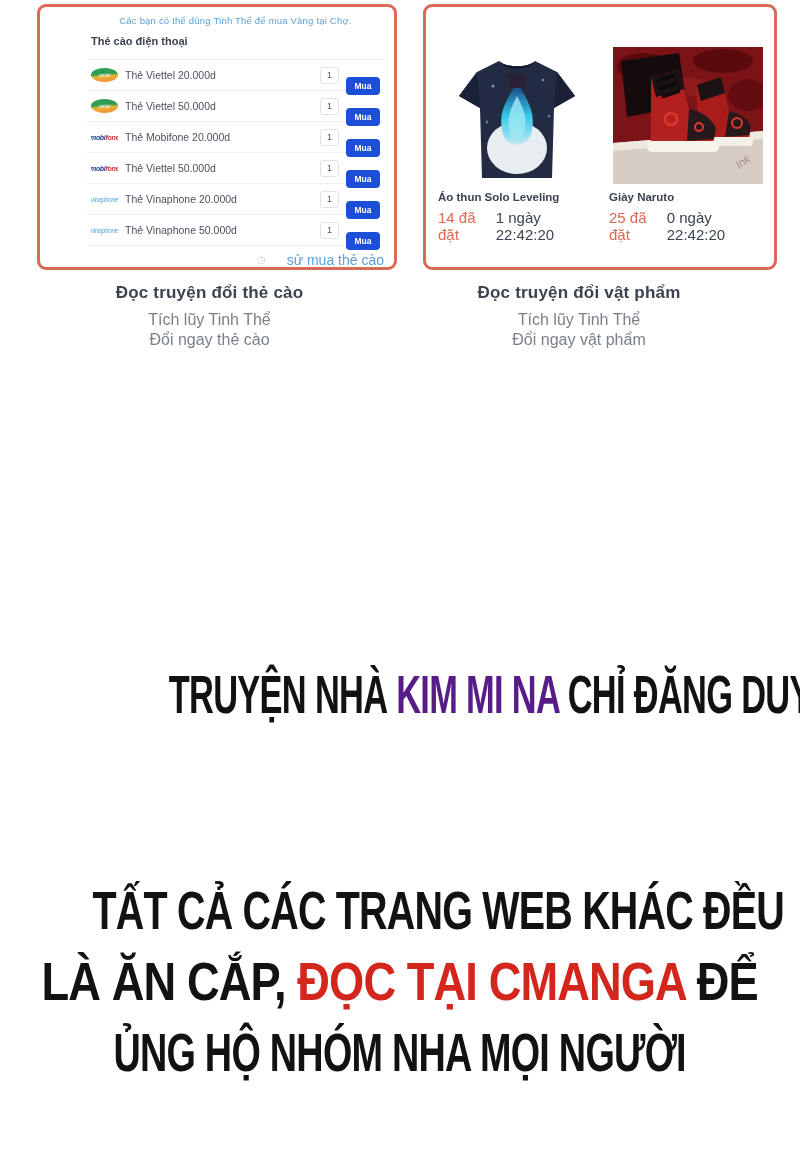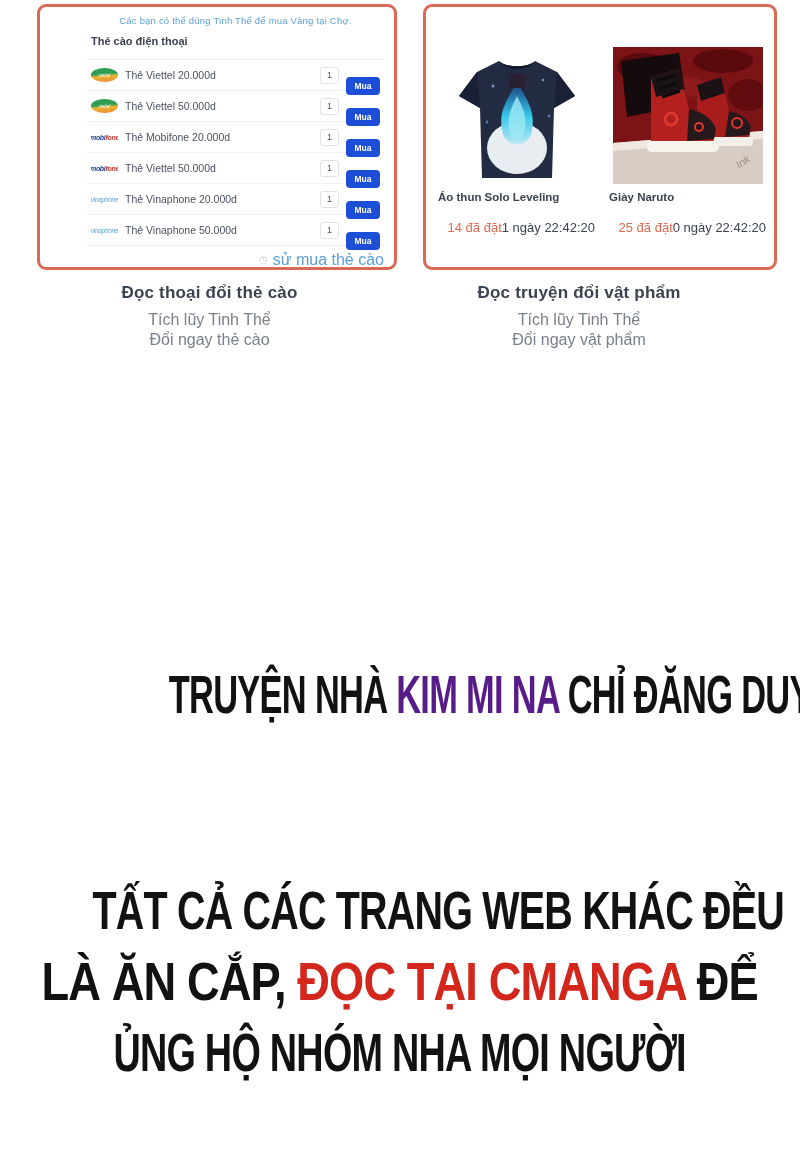--- a/index.html
+++ b/index.html
@@ -16,36 +16,36 @@
   .section-title{color:#3b4350;font-weight:700;font-size:11px;margin:9px 14px 12px;}
   .rows{margin:0 10px;}
   .row{display:flex;align-items:center;height:31px;border-top:1px solid #eef0f3;padding:0 4px;gap:7px;box-sizing:border-box;}
   .row-label{flex:1;font-size:10.5px;color:#4a5160;}
   .qty{width:17px;height:15px;border:1px solid #dfe2e6;border-radius:3px;font-size:9px;
        display:flex;align-items:center;justify-content:center;color:#555;background:#fff;}
   .buy{width:34px;height:18px;background:#1d4ed8;color:#fff;border:none;border-radius:4px;
        font-size:8.5px;font-weight:700;font-family:inherit;cursor:pointer;margin-top:21px;}
   .history-row{border-top:1px solid #eef0f3;margin:0 10px;height:27px;display:flex;
        justify-content:flex-end;align-items:center;gap:5px;}
-  .history-row a{color:#5b9fd6;font-size:16px;text-decoration:none;cursor:pointer;}
+  .history-row a{color:#5b9fd6;font-size:14px;text-decoration:none;cursor:pointer;margin-left:16px;}
   .clock-icon{color:#c9ced6;font-size:10px;}
 
   .logo{width:27px;min-width:27px;height:14px;display:flex;align-items:center;justify-content:center;overflow:hidden;}
   .logo-viettel{border-radius:50%;background:linear-gradient(175deg,#2f9e52 44%,#e9b431 58%,#f0893c 100%);
        color:#fff;font-size:4.5px;font-style:italic;}
   .logo-mobifone{color:#1d3e8c;font-weight:700;font-style:italic;font-size:7px;letter-spacing:-.3px;}
   .logo-mobifone b{color:#c43b33;font-weight:700;}
   .logo-vinaphone{color:#59a8d8;font-style:italic;font-size:6.5px;letter-spacing:-.3px;}
 
   
   .products{display:flex;padding:40px 8px 0 12px;gap:14px;}
   .product{width:160px;cursor:pointer;}
   .pimg{height:137px;display:flex;align-items:flex-end;justify-content:center;}
   .product-name{font-weight:700;font-size:11.5px;color:#3b4350;margin-top:7px;}
-  .product-meta{display:flex;justify-content:flex-end;font-size:13px;margin-top:17px;}
+  .product-meta{display:flex;justify-content:flex-end;font-size:15px;margin-top:6px;}
   .ordered{color:#e0684f;}
   .ptime{color:#3b4350;}
 
   
   .caption{position:absolute;top:283px;text-align:center;}
   .caption-left{left:37px;width:345px;}
   .caption-right{left:402px;width:354px;}
   .cap-title{font-size:17px;font-weight:700;color:#3b4350;margin-bottom:7px;letter-spacing:.2px;}
   .cap-sub{font-size:16px;color:#7a8089;line-height:20px;}
 
@@ -187,21 +187,21 @@
         <div class="product-name">Giày Naruto</div>
         <div class="product-meta">
           <span class="ordered">25 đã đặt</span>
           <span class="ptime">0 ngày 22:42:20</span>
         </div>
       </div>
     </div>
   </div>
 
   <div class="caption caption-left">
-    <div class="cap-title">Đọc thoại đổi thẻ cào</div>
+    <div class="cap-title">Đọc truyện đổi thẻ cào</div>
     <div class="cap-sub">
       <div>Tích lũy Tinh Thể</div>
       <div>Đổi ngay thẻ cào</div>
     </div>
   </div>
   <div class="caption caption-right">
     <div class="cap-title">Đọc truyện đổi vật phẩm</div>
     <div class="cap-sub">
       <div>Tích lũy Tinh Thể</div>
       <div>Đổi ngay vật phẩm</div>

